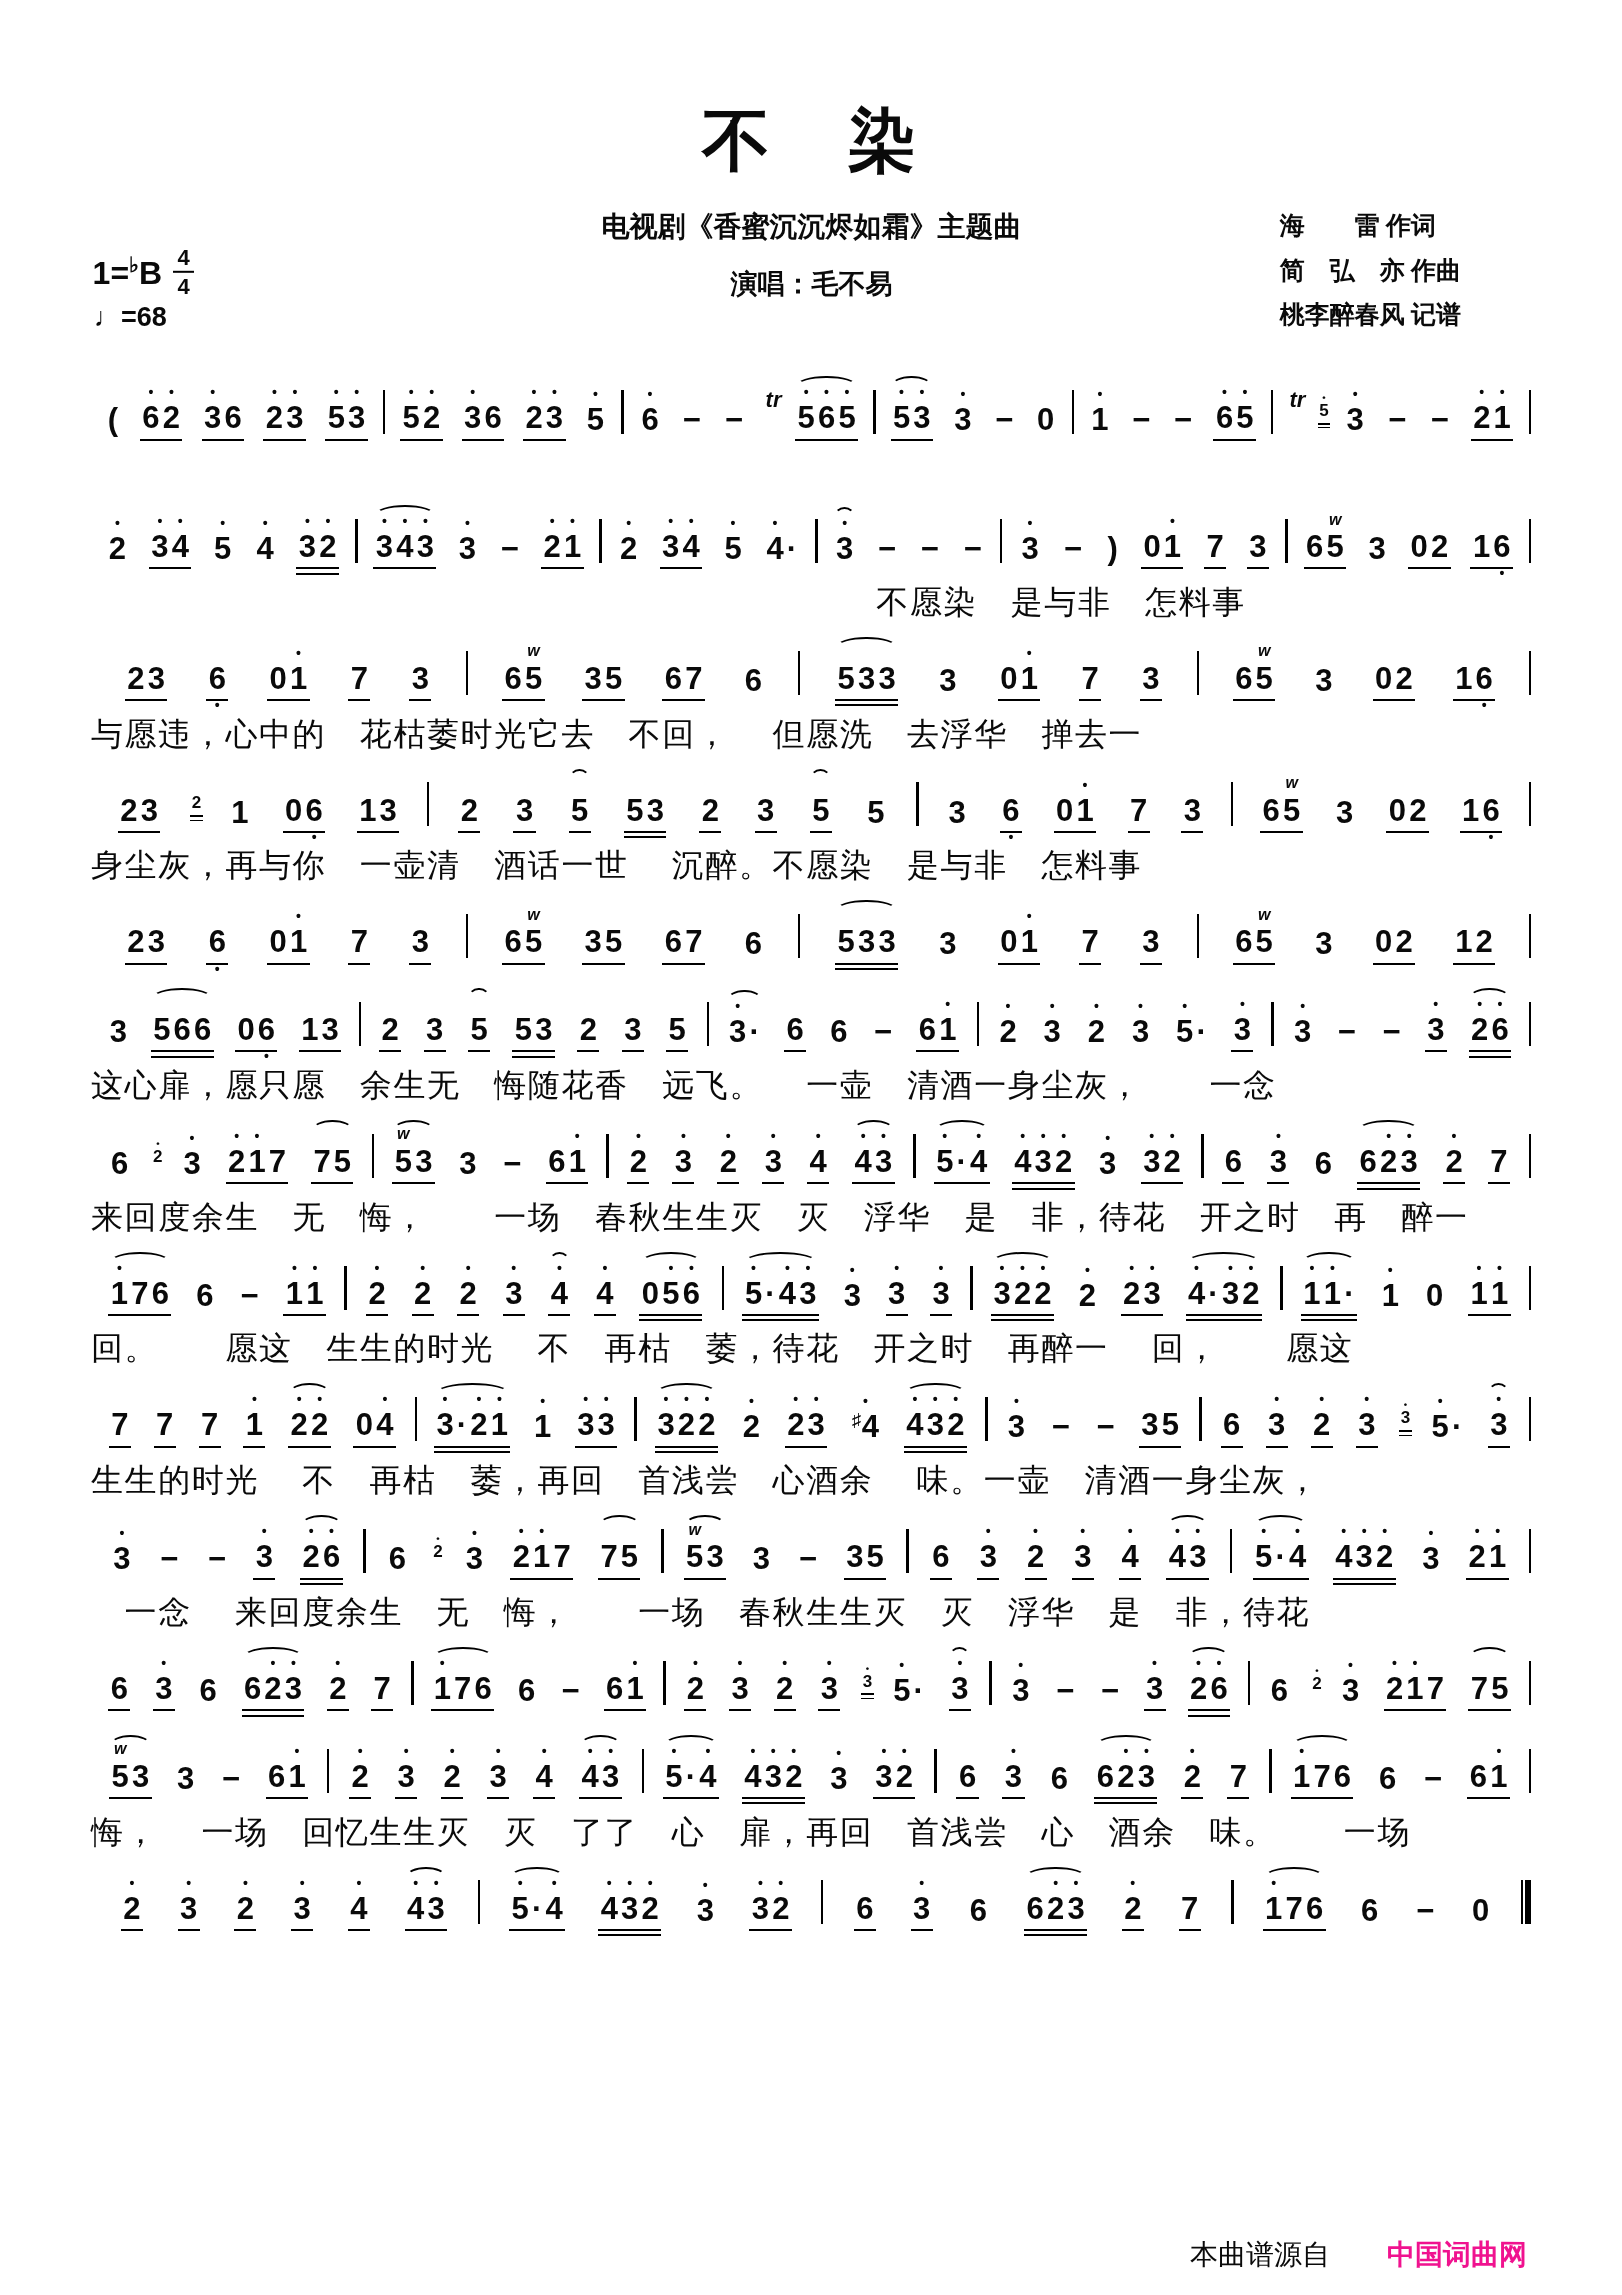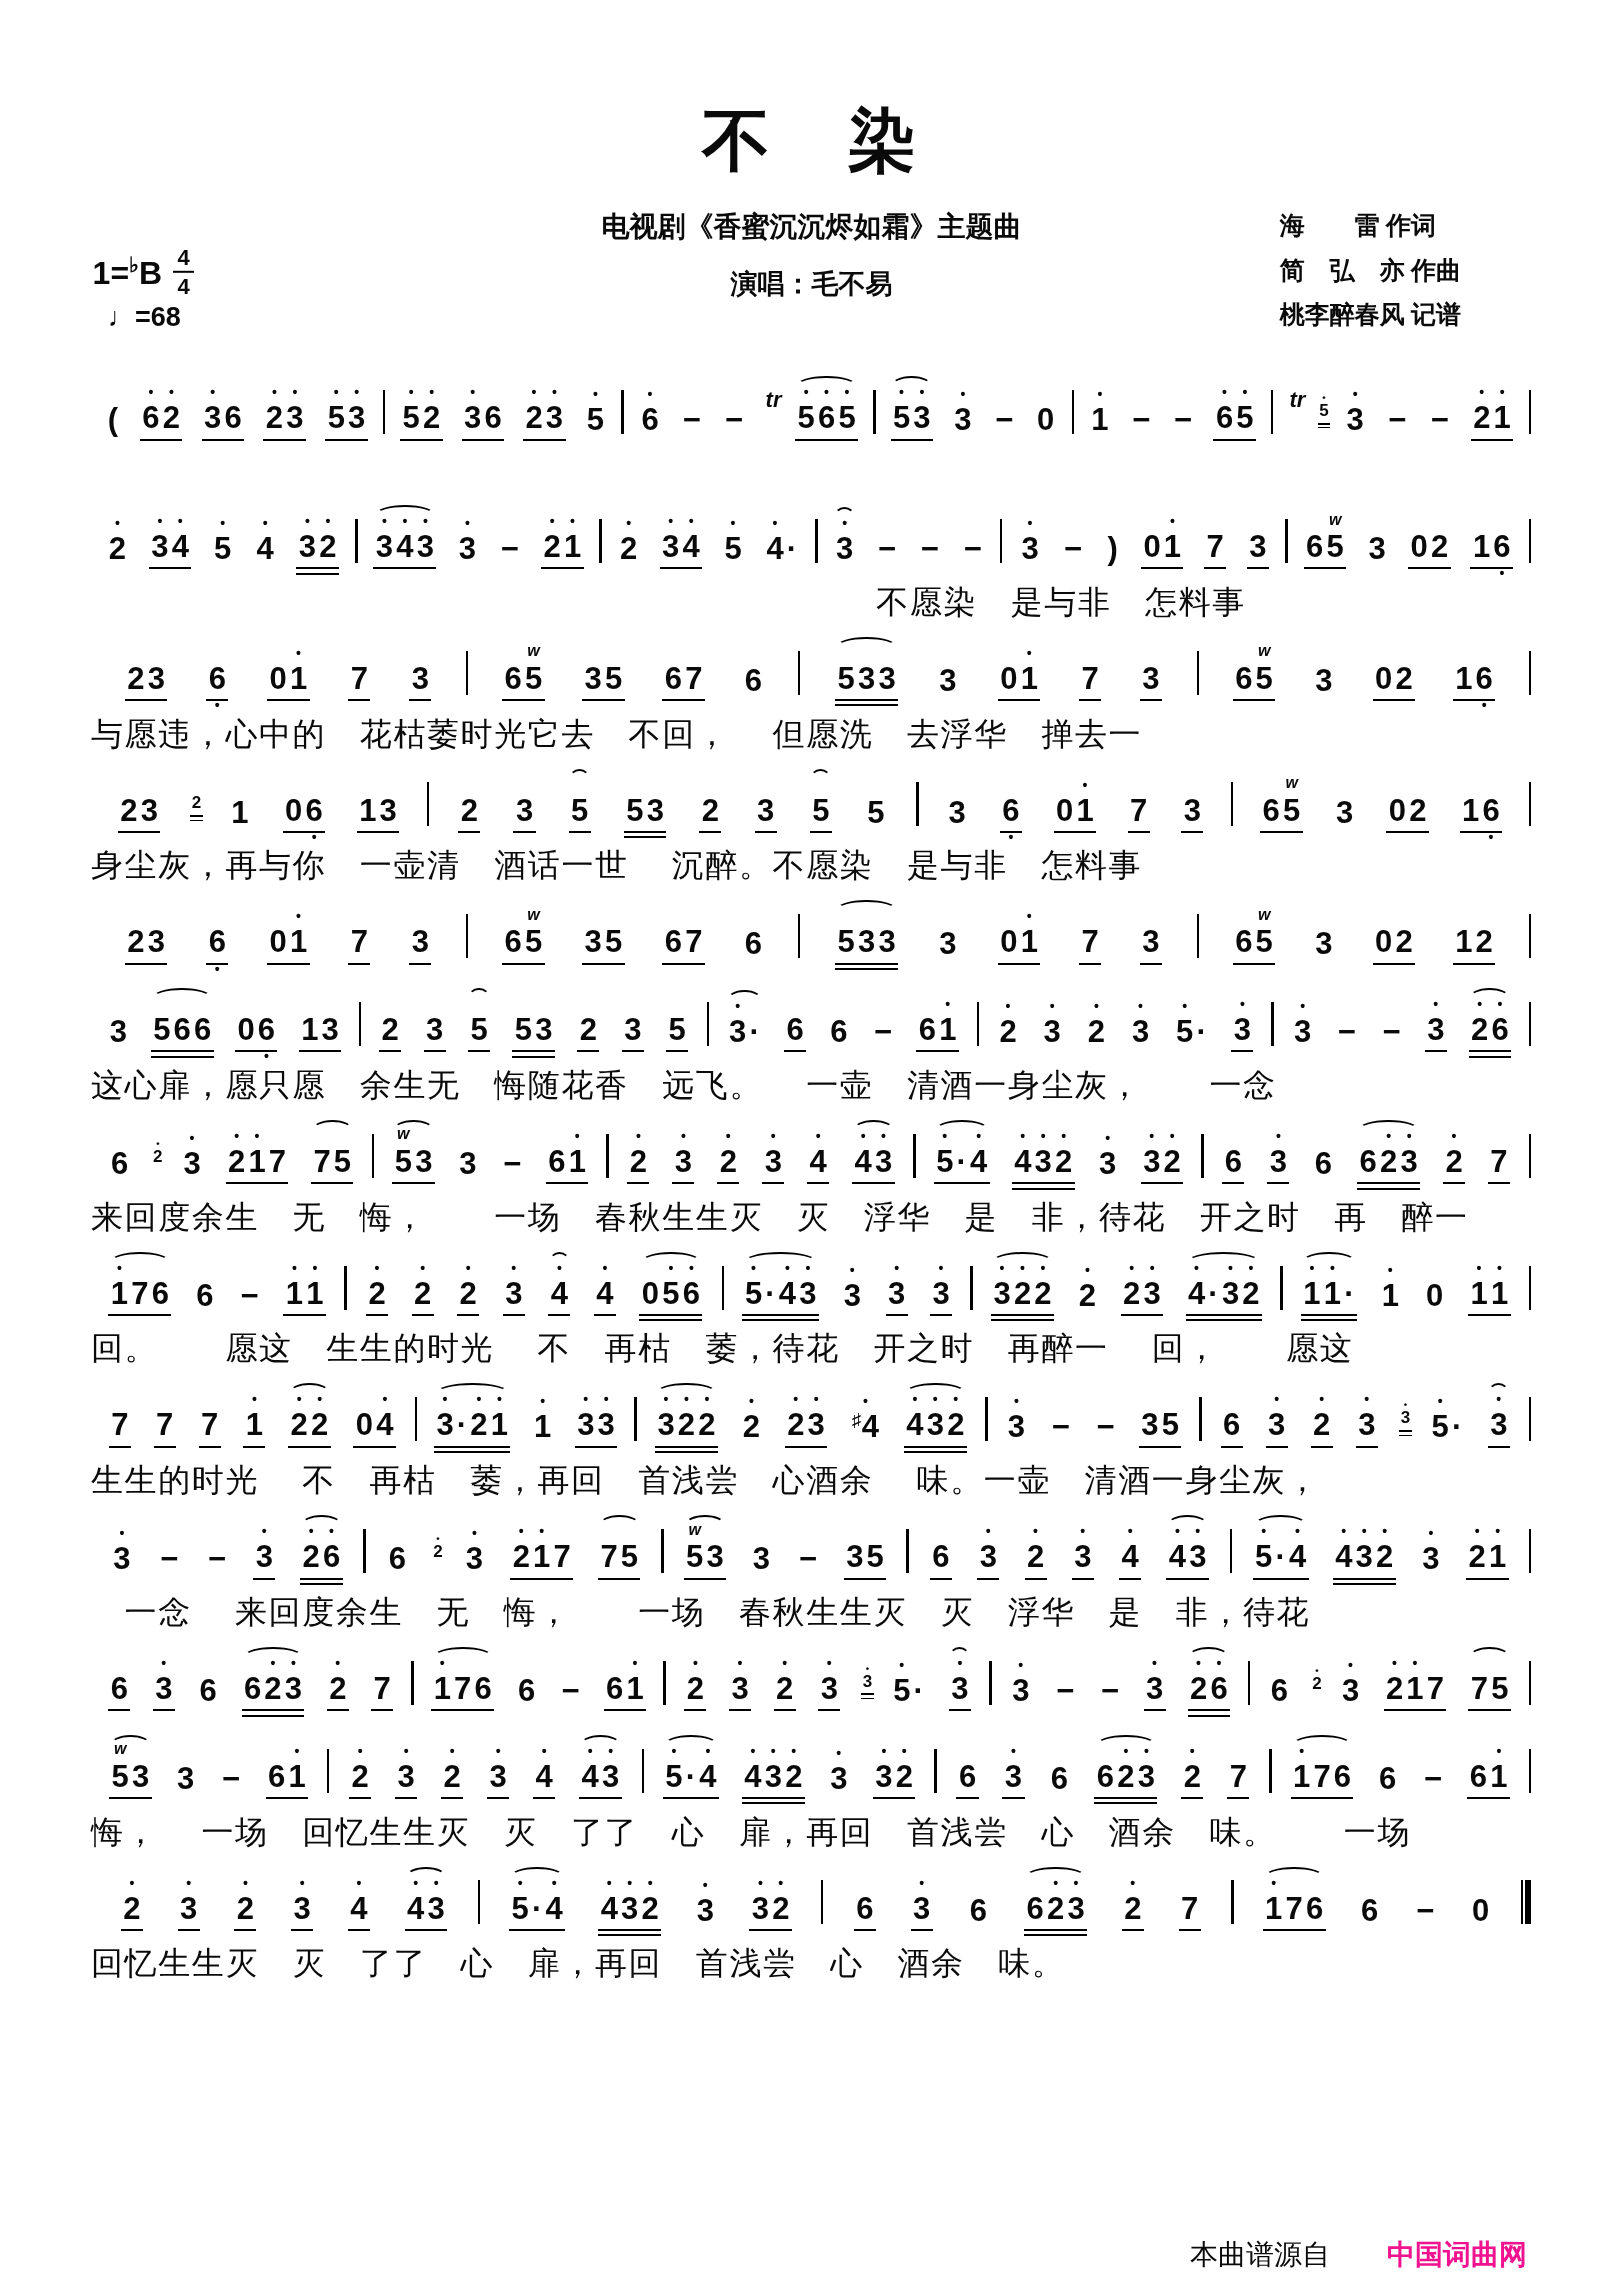--- a/index.html
+++ b/index.html
@@ -11,21 +11,21 @@
   .title{margin:0;text-align:center;font:bold 68px "Liberation Serif",serif;letter-spacing:4.9px;}
   .subtitle{text-align:center;font:600 28px "Liberation Serif",serif;margin-top:21px;}
   .performer{text-align:center;font:600 27px "Liberation Serif",serif;margin-top:19.5px;}
   .credits{position:absolute;right:71px;top:204px;font:600 25px "Liberation Serif",serif;line-height:1.78;}
   .keysig{position:absolute;left:1.6px;top:250px;font:bold 32px "Liberation Sans",sans-serif;}
   .keysig sup{font-size:21px;}
   .frac{display:inline-flex;flex-direction:column;align-items:center;line-height:1;
         font-size:22px;font-weight:bold;vertical-align:middle;margin-left:11.4px;transform:translateY(-3.2px);}
   .frac .ft{border-bottom:2.4px solid #000;padding:0 4px 2.4px;}
   .frac .fb{padding-top:2.4px;}
-  .tempo{position:absolute;left:17px;top:302px;font:bold 27px "Liberation Sans",sans-serif;}
+  .tempo{position:absolute;left:3px;top:302px;font:bold 27px "Liberation Sans",sans-serif;}
   
   .score{margin-top:3.2px;}
   .system{margin-bottom:20px;}
   .notes-line{display:flex;align-items:flex-end;font:bold 31px "Liberation Sans",sans-serif;padding-bottom:11.4px;}
   .measure{display:flex;justify-content:space-evenly;align-items:flex-end;flex-grow:1;min-width:0;}
   .bar{width:2.4px;background:#000;height:44px;align-self:flex-end;margin:0 0.8px 6.5px;}
   .bar.dbl{width:10.5px;background:transparent;border-left:2.4px solid #000;border-right:6.5px solid #000;box-sizing:border-box;}
   .tok{position:relative;display:inline-flex;align-items:flex-end;padding:0 0.8px;margin:0 4.9px;}
   .tok.u1{border-bottom:2.4px solid #000;}
   .tok.u2{border-bottom:2.4px solid #000;}
@@ -1382,21 +1382,20 @@
             </span>
             <span class="tok">
               <span class="nt"><b class="ch">−</b></span>
             </span>
             <span class="tok">
               <span class="nt"><b class="ch">0</b></span>
             </span>
           </span>
           <span class="bar dbl"></span>
         </div>
-        <div class="lyrics-line">回忆生生灭　灭　了了　心　扉，再回　首浅尝　心　酒余　味。</div>
       </div>
     </div>
 
   <div class="footer">
     <span>本曲谱源自</span>
     <span class="site" style="color: rgb(240, 18, 143);">中国词曲网</span>
   </div>
 </div>
 
 

